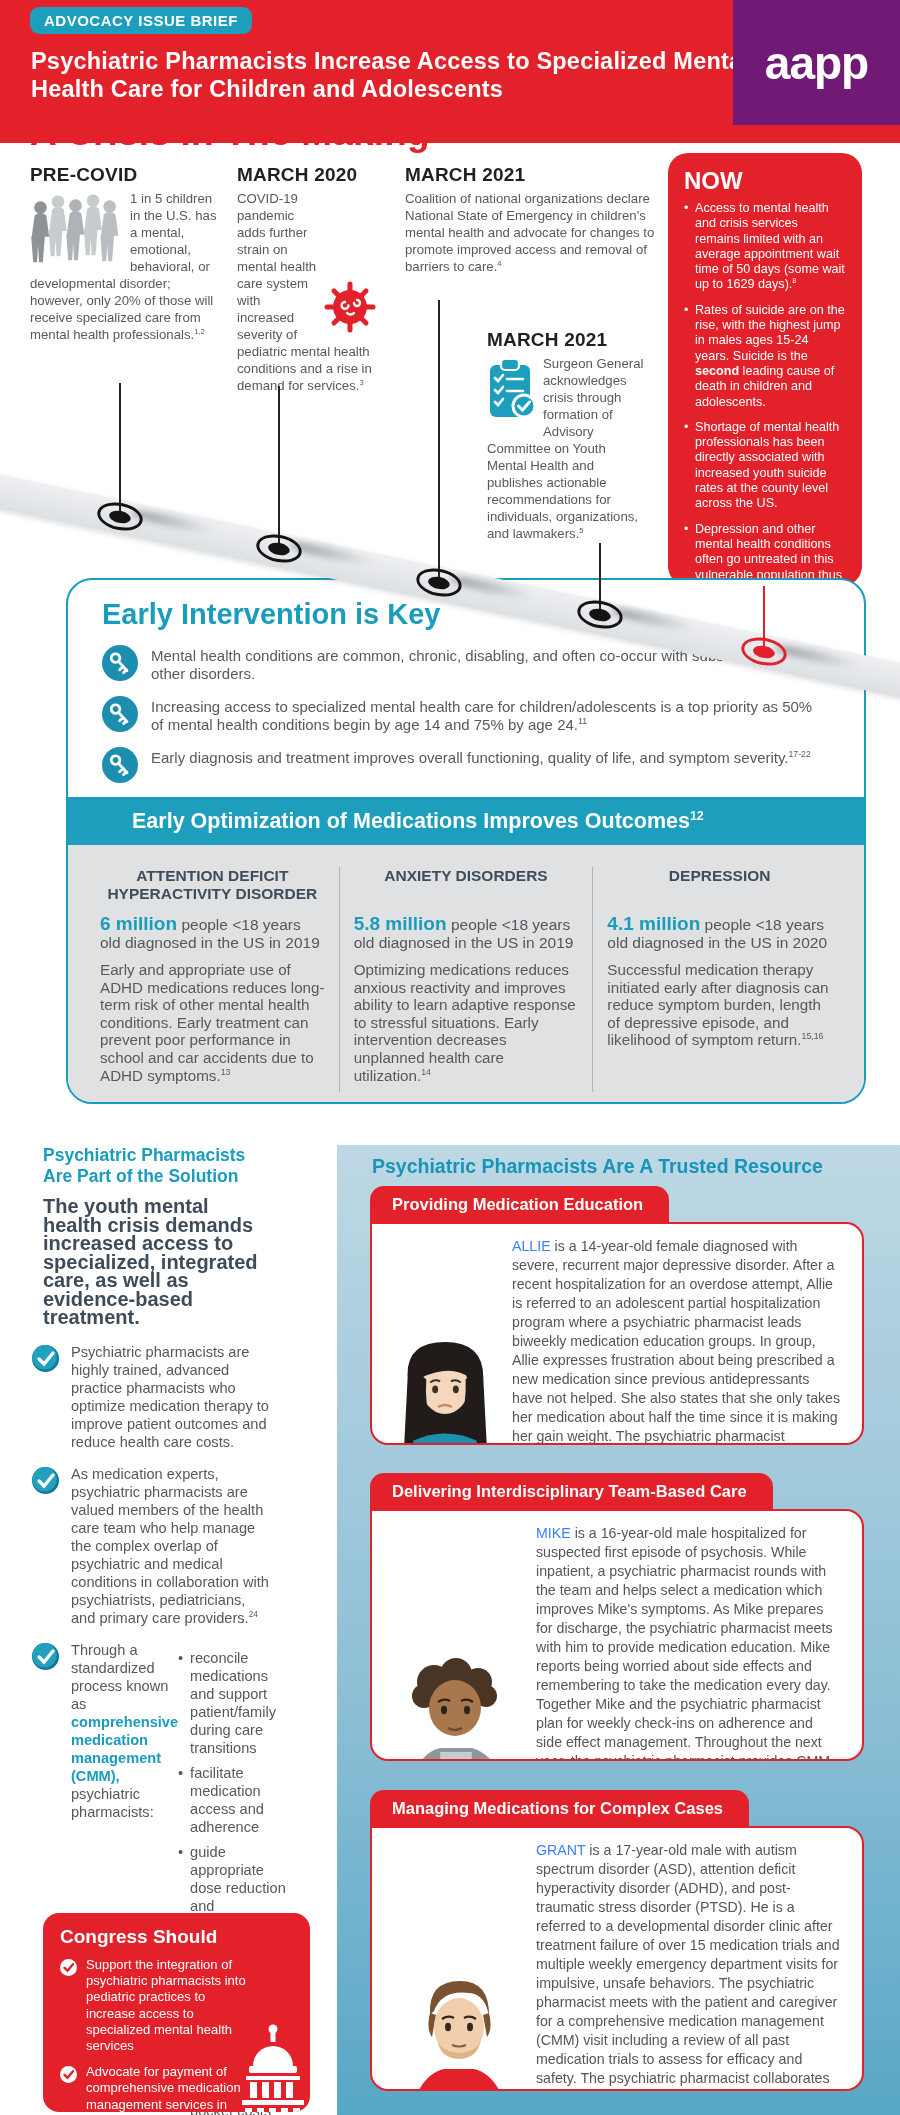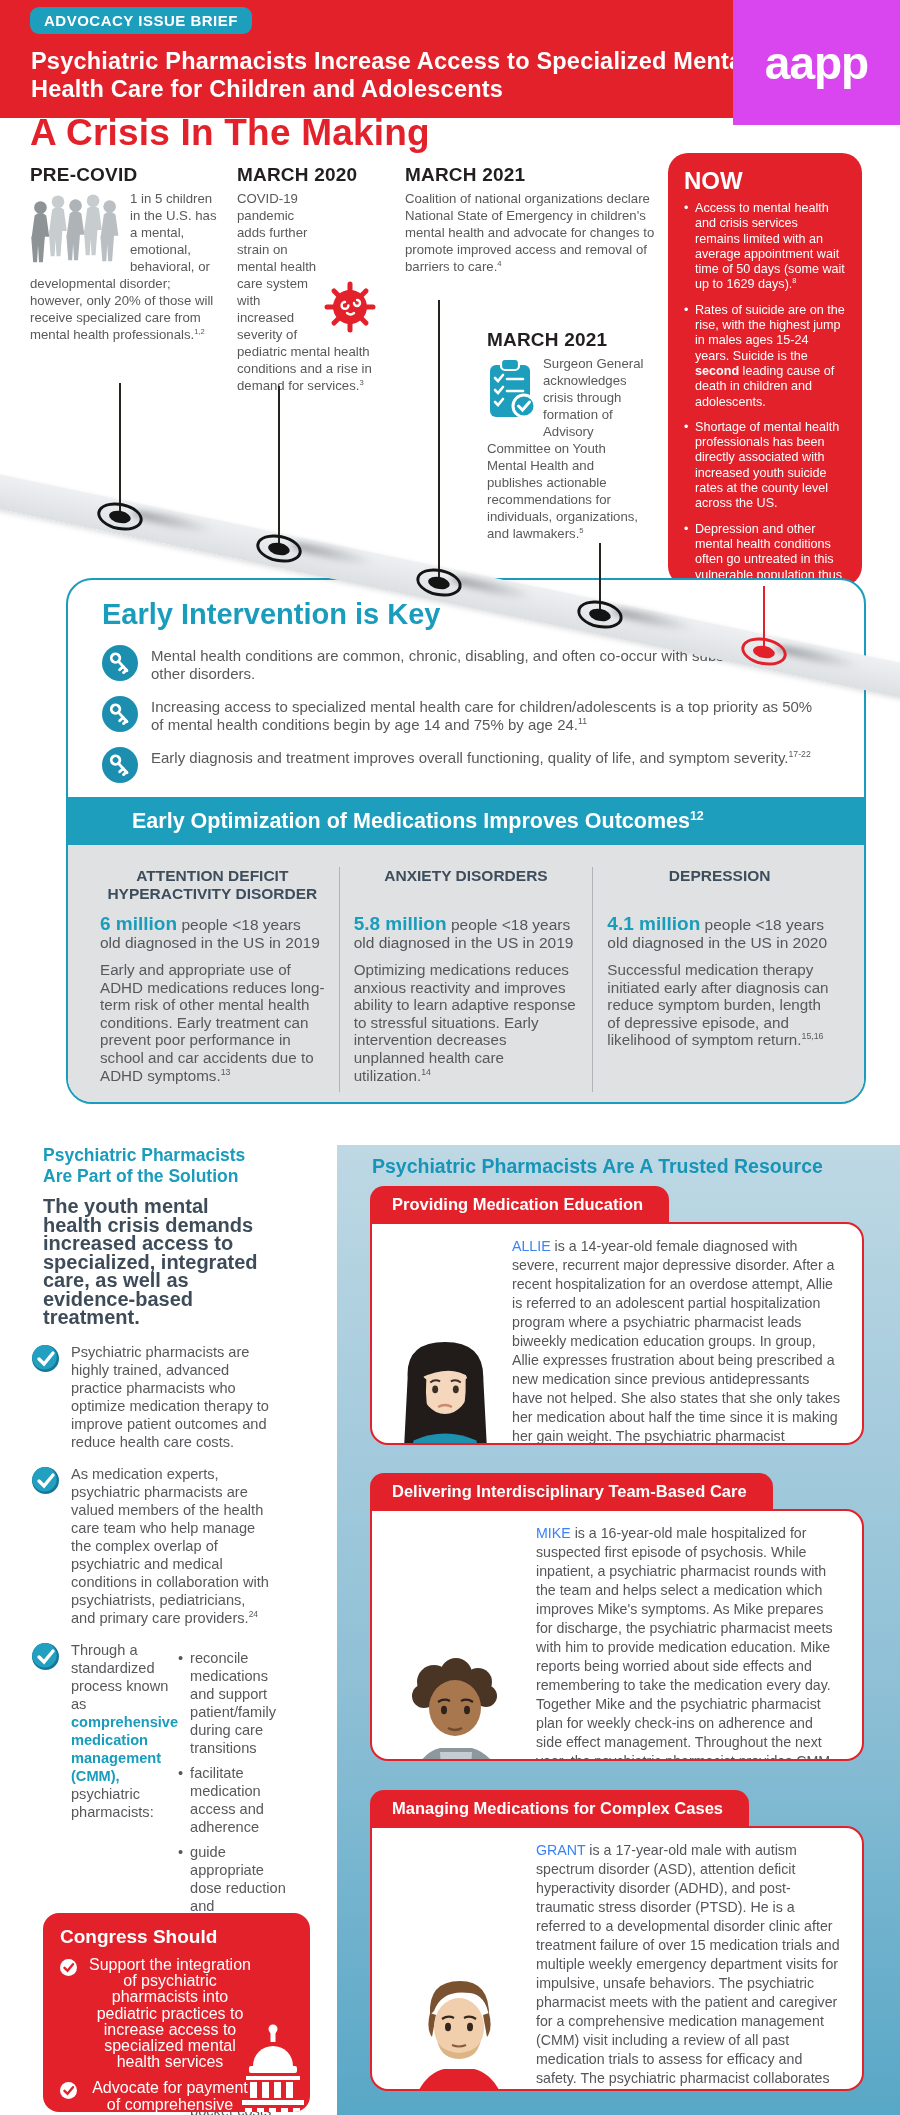--- a/index.html
+++ b/index.html
@@ -1,26 +1,26 @@
 <!DOCTYPE html>
 <html><head>
 <meta charset="utf-8">
 <style>
   html,body{margin:0;padding:0;background:#f3f3f3;}
   .page{position:relative;width:900px;height:2115px;background:#ffffff;overflow:hidden;
         font-family:"Liberation Sans","DejaVu Sans",sans-serif;color:#57585B;}
   sup{font-size:0.58em;vertical-align:super;line-height:0;}
 
   
-  .hdr{position:absolute;left:0;top:0;width:900px;height:118px;background:#E3212A;}
+  .hdr{position:absolute;left:0;top:0;width:900px;height:143px;background:#E3212A;}
   .hdr-badge{position:absolute;left:30px;top:7px;background:#1C9EBC;color:#fff;
              font-weight:bold;font-size:15px;letter-spacing:.5px;padding:5px 14px;border-radius:9px;}
   .hdr-title{position:absolute;left:31px;top:47px;width:720px;color:#fff;font-weight:bold;
              font-size:23.5px;line-height:28px;letter-spacing:.2px;}
-  .hdr-logo{position:absolute;left:733px;top:0;width:167px;height:125px;background:#d946ef;
+  .hdr-logo{position:absolute;left:733px;top:0;width:167px;height:125px;background:#701a75;
             display:flex;align-items:center;justify-content:center;}
   .hdr-logo span{color:#fff;font-weight:800;font-size:46px;letter-spacing:-1px;}
 
   
   .crisis-h{position:absolute;left:30px;top:112px;color:#E3212A;font-weight:800;font-size:37px;letter-spacing:.2px;}
   .event{position:absolute;font-size:13.2px;line-height:17px;color:#58595B;}
   .event .ev-label{color:#231F20;font-weight:800;font-size:19px;margin-bottom:7px;letter-spacing:.2px;}
   .ev1{left:30px;top:166px;width:195px;}
   .ev2{left:237px;top:166px;width:142px;}
   .ev3{left:405px;top:166px;width:252px;}
@@ -81,21 +81,21 @@
   .sol-row b.cmm{color:#1A9CBC;}
   .sol-sub{list-style:none;margin:8px 0 0 0;padding:0;}
   .sol-sub li{position:relative;padding-left:12px;margin-bottom:7px;font-size:14.6px;line-height:18px;}
   .sol-sub li::before{content:"•";position:absolute;left:0;top:0;color:#58595B;}
 
   .congress{position:absolute;left:43px;top:1913px;width:267px;height:199px;background:#E3212A;
             border-radius:16px;color:#fff;box-sizing:border-box;padding:13px 14px 10px 17px;overflow:hidden;}
   .congress .c-h{font-weight:800;font-size:19px;margin:0 0 9px 0;}
   .c-row{display:flex;align-items:flex-start;margin-bottom:10px;}
   .c-row .cchk{flex:0 0 17px;height:17px;margin:2px 9px 0 0;}
-  .c-row p{margin:0;font-size:16px;line-height:16.2px;width:168px;text-align:center;}
+  .c-row p{margin:0;font-size:13px;line-height:16.2px;width:168px;}
   .capitol{position:absolute;right:4px;bottom:-6px;width:66px;height:98px;}
 
   
   .panel{position:absolute;left:337px;top:1145px;width:563px;height:970px;
          background:linear-gradient(180deg,#BED8E4 0%,#8FC0D6 55%,#58A7C6 100%);}
   .panel-h{color:#1795B8;font-weight:800;font-size:19.5px;margin:10px 0 0 35px;}
   .card{position:absolute;left:33px;width:494px;}
   .card .tab{display:inline-block;background:#E3212A;color:#fff;font-weight:bold;font-size:16.5px;
              padding:9px 26px 8px 22px;border-radius:14px 14px 0 0;}
   .card .body{background:#fff;border:2.5px solid #E3212A;border-radius:0 18px 18px 18px;

